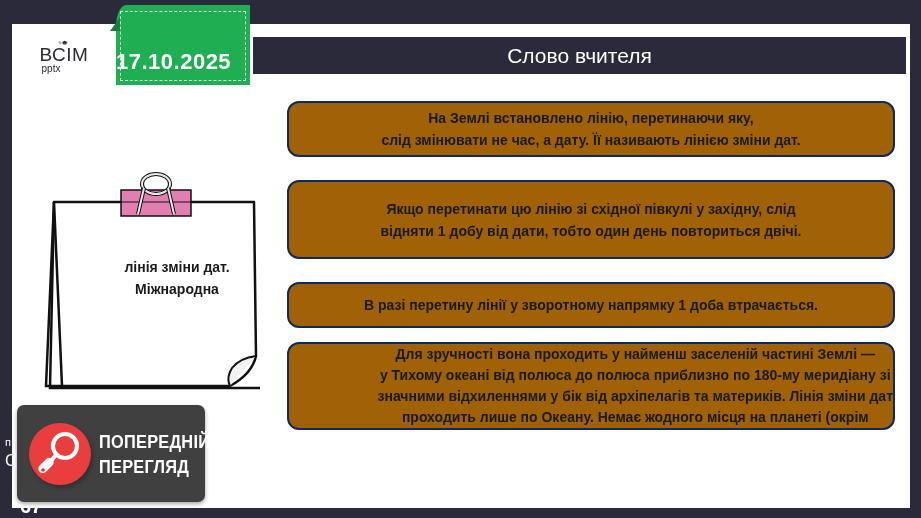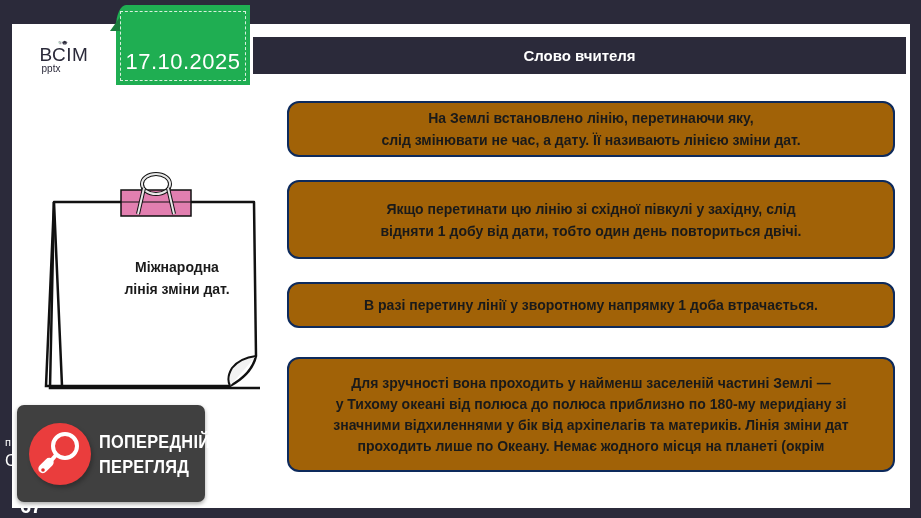--- a/index.html
+++ b/index.html
@@ -11,31 +11,31 @@
   .logo { position: absolute; left: 8px; top: 40px; width: 110px; height: 34px; display: flex; align-items: center; flex-direction: column; }
   .logo svg { width: 56px; height: 30px; }
   .logo-text { margin-left: 2px; line-height: 1; color: #2b2a3a; }
   .logo-main { font-size: 19px; font-weight: 400; letter-spacing: 0.5px; }
   .logo-sub { font-size: 10px; color: #2b2a3a; margin-left: 2px; }
 
   .date-badge { position: absolute; left: 116px; top: 5px; width: 134px; height: 80px; background: #1fae52; border-top-left-radius: 10px 22px; }
   .date-badge::before { content: ""; position: absolute; left: 4px; top: 6px; right: 4px; bottom: 4px; border: 1.5px dashed #d8f0dd; }
   .date-badge .fold { position: absolute; left: -6px; top: 12px; width: 10px; height: 14px; background: #1b7d3e; clip-path: polygon(100% 0, 100% 100%, 0 100%); }
   .date-label { position: absolute; left: 0; right: 0; top: 14px; text-align: center; color: #ffffff; font-size: 20px; font-weight: 700; }
-  .date-value { position: absolute; left: 0; right: 0; top: 44px; text-align: center; color: #ffffff; font-size: 22px; font-weight: 400; letter-spacing: 0.5px; }
+  .date-value { position: absolute; left: 0; right: 0; top: 44px; color: #ffffff; font-size: 22px; font-weight: 700; letter-spacing: 0.5px; }
 
   .title-bar { position: absolute; left: 253px; top: 37px; width: 653px; height: 37px; background: #2b2a3a; display: flex; align-items: center; justify-content: center; }
-  .title-bar span { color: #ffffff; font-size: 15px; font-weight: 700; }
+  .title-bar span { color: #ffffff; font-size: 21px; font-weight: 400; }
 
   .card { position: absolute; left: 287px; width: 608px; border: 2.5px solid #0d2a5c; border-radius: 12px; background: #a16207; display: flex; align-items: center; justify-content: center; text-align: center; }
   .card p { font-size: 14px; font-weight: 700; color: #1a1a1a; line-height: 22px; }
   .card-1 { top: 101px; height: 56px; }
   .card-2 { top: 180px; height: 79px; }
   .card-3 { top: 282px; height: 46px; }
-  .card-4 { top: 357px; height: 115px; }
+  .card-4 { top: 342px; height: 88px; justify-content: flex-end; }
   .card-4 p { line-height: 21px; }
 
   .note { position: absolute; left: 40px; top: 160px; width: 225px; height: 232px; }
   .note svg { position: absolute; left: 0; top: 0; }
   .note-text { position: absolute; left: 62px; top: 96px; width: 150px; text-align: center; font-size: 14px; font-weight: 700; color: #1a1a1a; line-height: 22px; }
 
   .left-strip-text { position: absolute; left: 5px; color: #ffffff; font-size: 12px; }
   .strip-p { top: 436px; font-size: 11px; }
   .strip-c { top: 452px; font-size: 16px; }
   .strip-num { top: 495px; left: 20px; font-size: 20px; font-weight: 700; text-align: right; }
@@ -93,22 +93,22 @@
       <line x1="81" y1="42" x2="151" y2="42" stroke="#111" stroke-width="1"></line>
       <ellipse cx="116" cy="24" rx="14" ry="10" fill="none" stroke="#111" stroke-width="4"></ellipse>
       <ellipse cx="116" cy="24" rx="14" ry="10" fill="none" stroke="#e8e8e8" stroke-width="2"></ellipse>
       <line x1="104" y1="28" x2="98" y2="54" stroke="#111" stroke-width="4"></line>
       <line x1="104" y1="28" x2="98" y2="54" stroke="#e8e8e8" stroke-width="2"></line>
       <line x1="128" y1="28" x2="134" y2="54" stroke="#111" stroke-width="4"></line>
       <line x1="128" y1="28" x2="134" y2="54" stroke="#e8e8e8" stroke-width="2"></line>
     </g>
   </svg>
   <div class="note-text">
+    <div>лінія зміни дат.</div>
     <div>Міжнародна</div>
-    <div>лінія зміни дат.</div>
   </div>
 </div>
 
 <div class="card card-1">
   <p>
     <span>На Землі встановлено лінію, перетинаючи яку,</span><br>
     <span>слід змінювати не час, а дату. Її називають лінією зміни дат.</span>
   </p>
 </div>
 <div class="card card-2">

